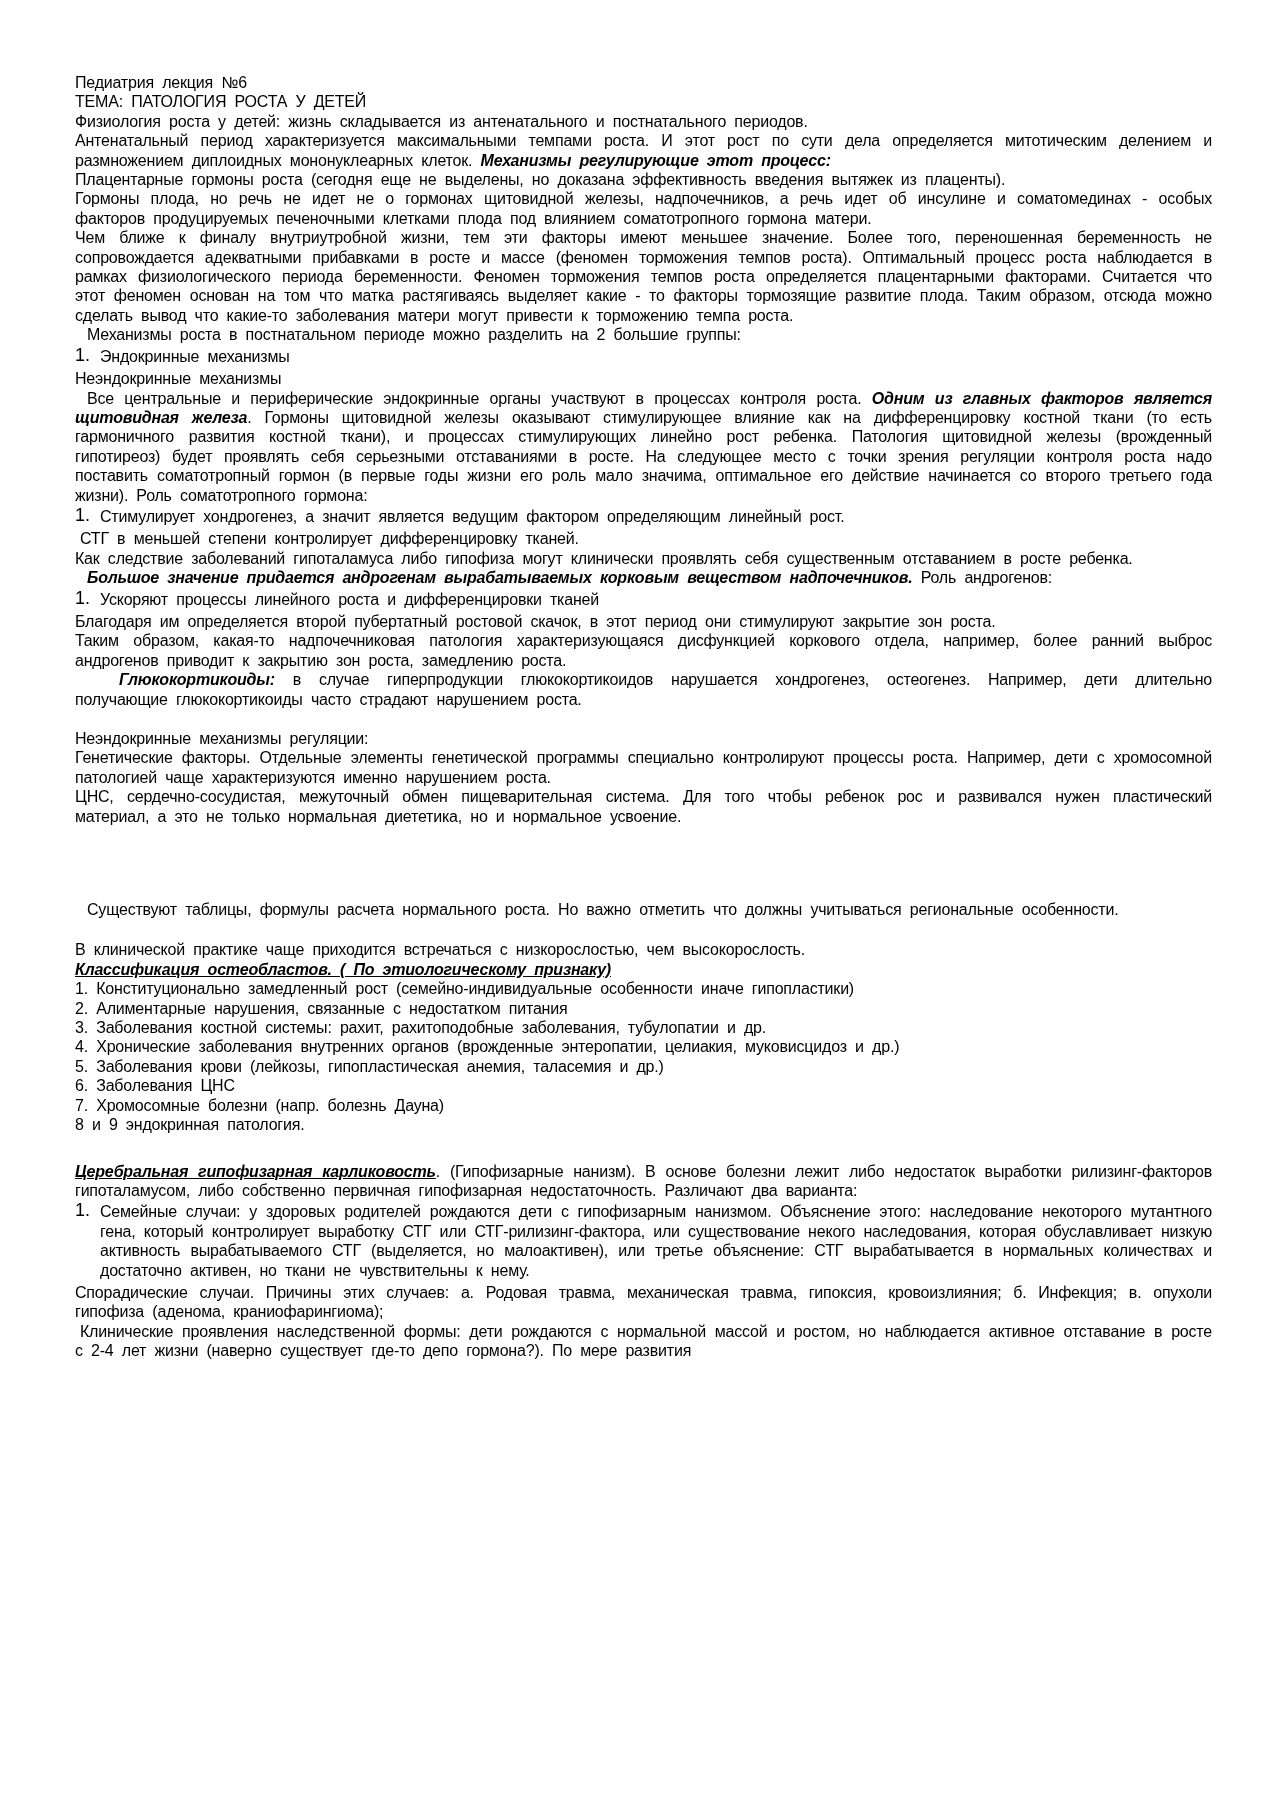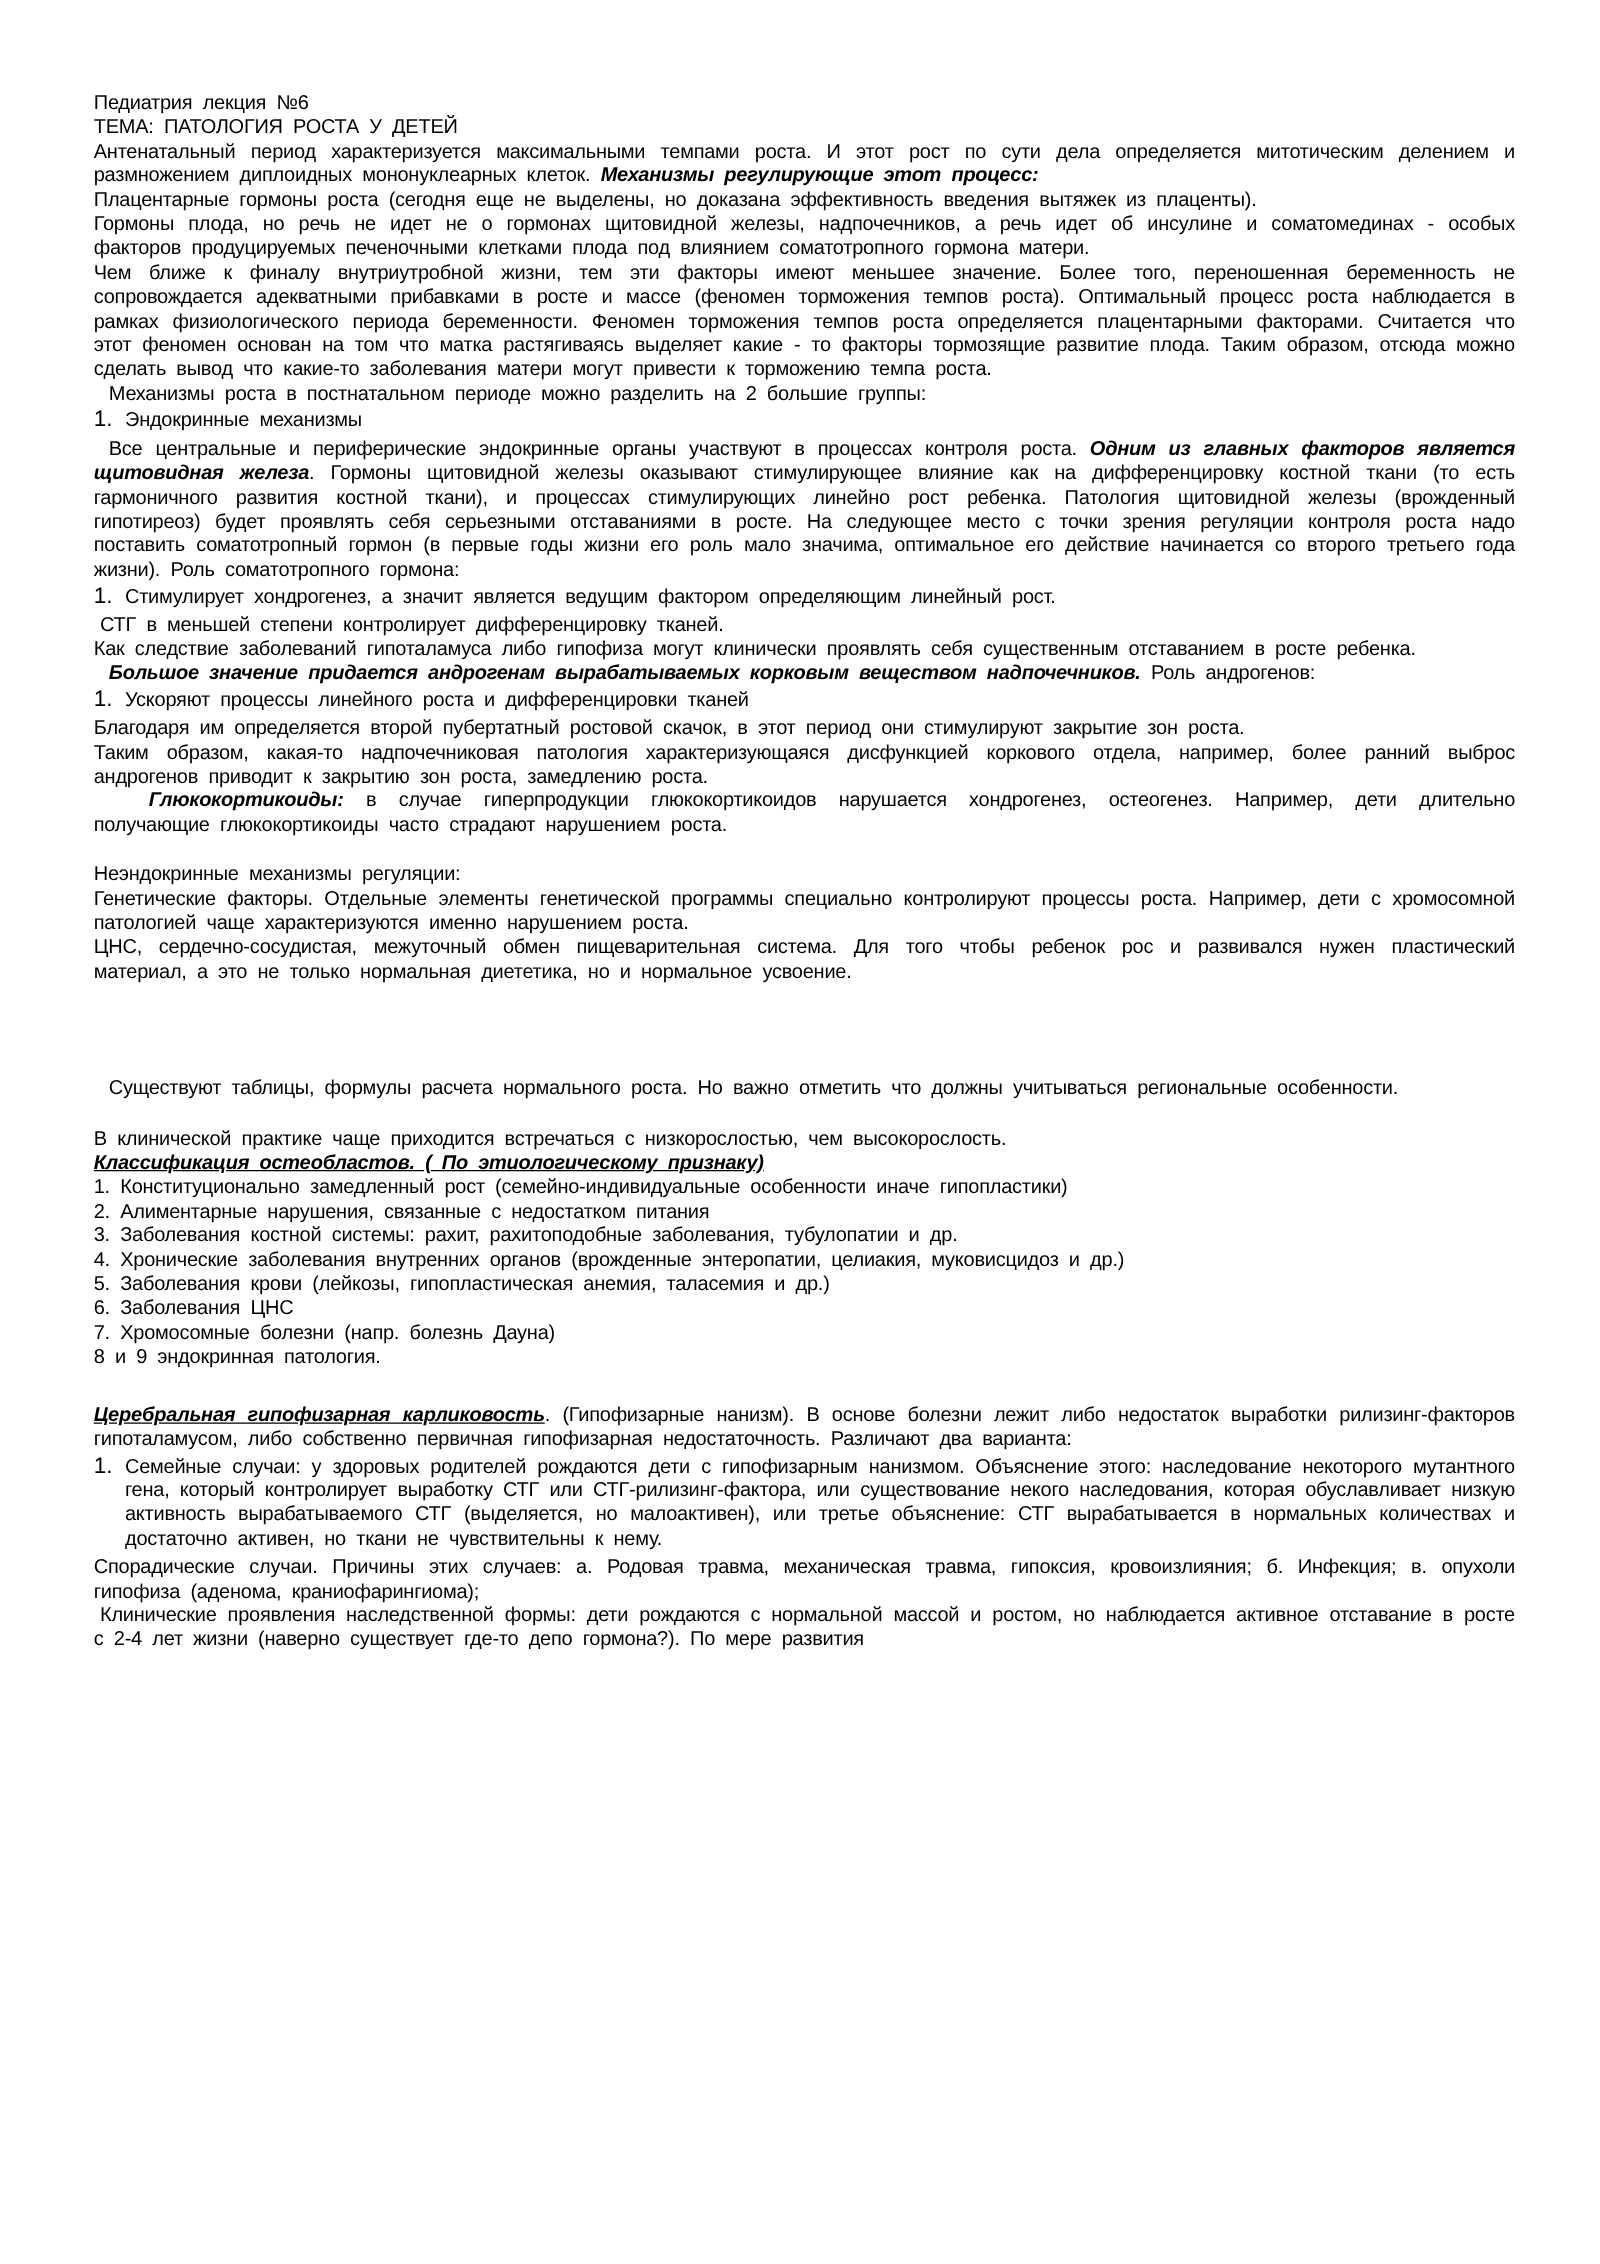--- a/index.html
+++ b/index.html
@@ -31,26 +31,28 @@
     letter-spacing: 0;
   }
   .spacer { width: 100%; }
 </style>
 </head>
 <body>
 
 <div class="page">
     <div class="para"><span>Педиатрия лекция №6</span></div>
     <div class="para"><span>ТЕМА: ПАТОЛОГИЯ РОСТА У ДЕТЕЙ</span></div>
+    <div class="para"><span>Физиология роста у детей: жизнь складывается из антенатального и постнатального периодов.</span></div>
     <div class="para"><span>Антенатальный период характеризуется максимальными темпами роста.  И этот рост по сути дела определяется митотическим делением и размножением диплоидных мононуклеарных клеток. </span><span style="font-weight: bold; font-style: italic; ">Механизмы регулирующие этот процесс: </span></div>
     <div class="para"><span>Плацентарные гормоны роста (сегодня еще не выделены, но доказана эффективность введения вытяжек из плаценты).</span></div>
     <div class="para"><span>Гормоны плода, но речь не идет не о гормонах щитовидной железы, надпочечников, а речь идет об инсулине и соматомединах - особых факторов продуцируемых печеночными клетками плода под влиянием соматотропного гормона матери.</span></div>
     <div class="para"><span>Чем ближе к финалу внутриутробной жизни, тем эти факторы имеют меньшее значение. Более того, переношенная беременность не сопровождается адекватными прибавками в росте и массе (феномен торможения темпов роста). Оптимальный процесс роста наблюдается в рамках физиологического периода беременности. Феномен торможения темпов роста  определяется плацентарными факторами. Считается что этот феномен основан на том что матка растягиваясь выделяет какие - то факторы тормозящие развитие плода. Таким образом, отсюда можно сделать вывод что какие-то заболевания матери могут привести к торможению  темпа роста.</span></div>
     <div class="para" style="text-indent: 12px;"><span>Механизмы роста в постнатальном периоде можно разделить на 2 большие группы:</span></div>
     <div class="oli"><span class="num">1.</span><span>Эндокринные механизмы</span></div>
+    <div class="para"><span>Неэндокринные механизмы</span></div>
     <div class="para" style="text-indent: 12px;"><span>Все центральные и периферические эндокринные органы участвуют в процессах контроля роста. </span><span style="font-weight: bold; font-style: italic;">Одним из главных факторов является щитовидная железа</span><span>. Гормоны щитовидной железы оказывают стимулирующее влияние как на дифференцировку костной ткани (то есть гармоничного развития костной ткани), и процессах стимулирующих линейно рост ребенка. Патология щитовидной железы (врожденный гипотиреоз) будет проявлять себя серьезными отставаниями в росте. На следующее место с точки зрения  регуляции контроля  роста надо поставить соматотропный гормон (в первые годы жизни его роль мало значима, оптимальное его действие начинается со второго третьего года жизни). Роль соматотропного гормона:</span></div>
     <div class="oli"><span class="num">1.</span><span>Стимулирует хондрогенез, а значит является ведущим фактором определяющим линейный рост.</span></div>
     <div class="para" style="text-indent: 5px;"><span>СТГ в меньшей степени контролирует дифференцировку тканей.</span></div>
     <div class="para"><span>Как следствие заболеваний гипоталамуса либо гипофиза могут клинически проявлять себя существенным отставанием в росте ребенка.</span></div>
     <div class="para" style="text-indent: 12px;"><span style="font-weight: bold; font-style: italic;">Большое значение придается андрогенам вырабатываемых корковым веществом надпочечников.</span><span> Роль андрогенов:</span></div>
     <div class="oli"><span class="num">1.</span><span>Ускоряют процессы линейного роста и дифференцировки тканей</span></div>
     <div class="para"><span>Благодаря им определяется второй пубертатный ростовой скачок, в этот период они стимулируют закрытие зон роста.</span></div>
     <div class="para"><span>Таким образом, какая-то надпочечниковая патология характеризующаяся дисфункцией коркового отдела, например, более ранний выброс андрогенов приводит к закрытию зон роста, замедлению роста.</span></div>
     <div class="para"><span style="font-weight: bold; font-style: italic; margin-left: 44px;">Глюкокортикоиды:</span><span> в случае гиперпродукции глюкокортикоидов нарушается хондрогенез, остеогенез. Например, дети длительно получающие глюкокортикоиды часто страдают нарушением роста.</span></div>
     <div class="spacer" style="height: 20px;"></div>

